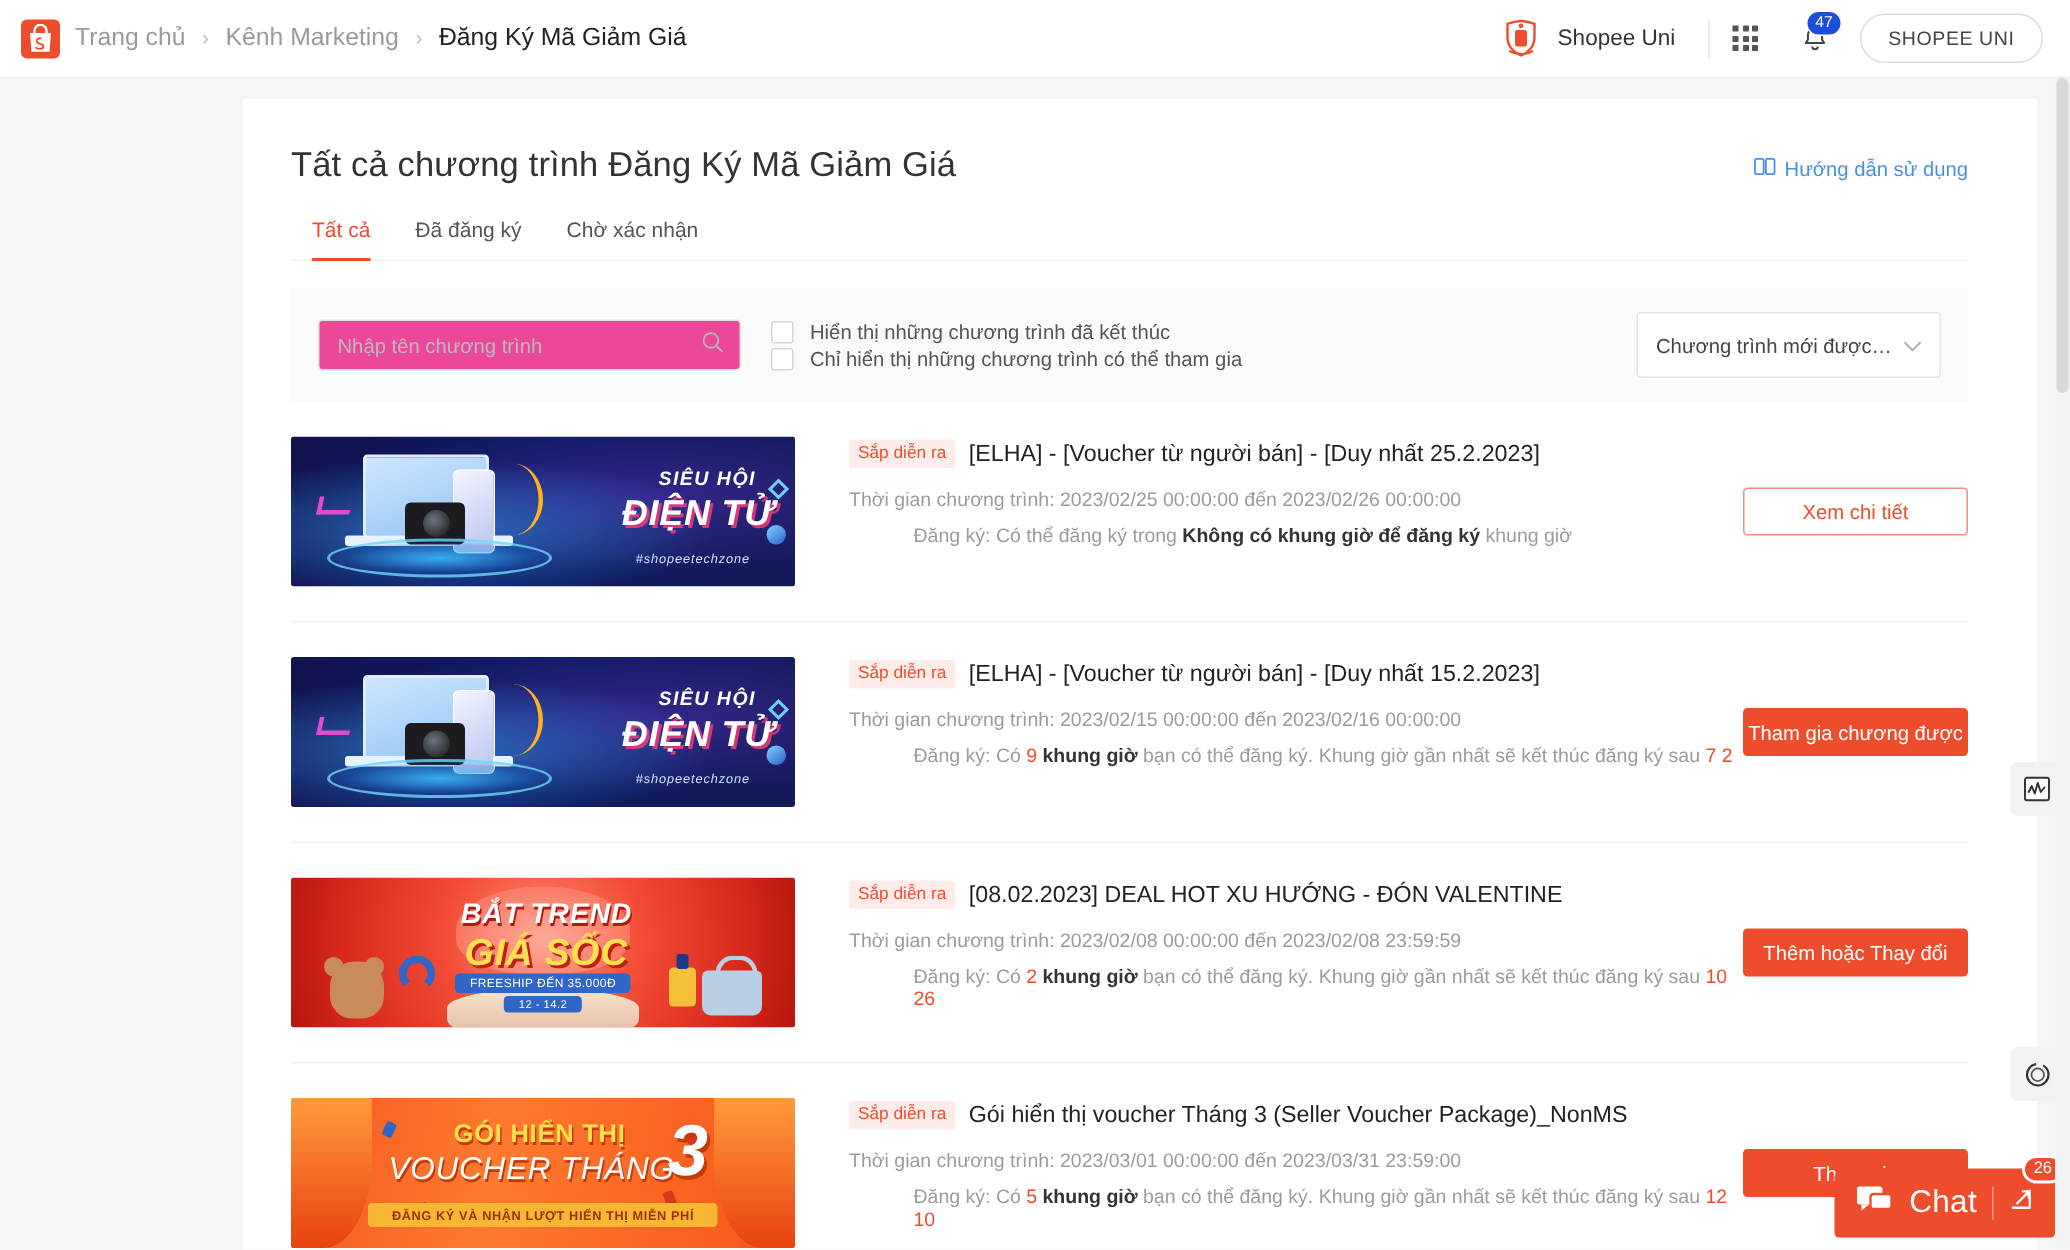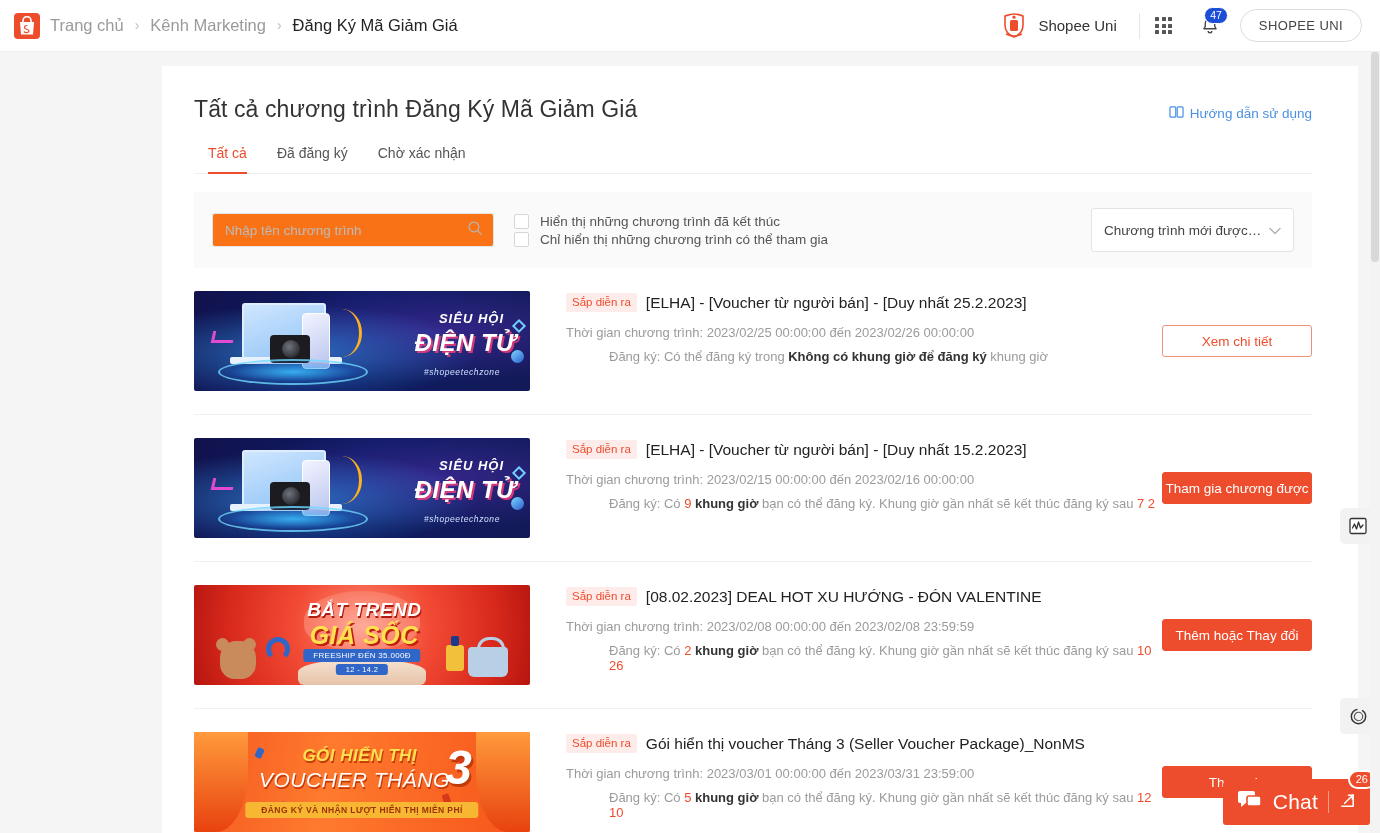--- a/index.html
+++ b/index.html
@@ -59,21 +59,21 @@
   
   .page {
     position: absolute; top: 52px; left: 0; right: 0; bottom: 0;
     background: #f5f5f5; overflow: hidden;
   }
   .card {
     background: #fff; margin: 14px 22px 0 162px;
     min-height: 820px; padding: 30px 46px 0 32px;
     position: relative;
   }
-  .card-head { display: flex; align-items: center; gap: 12px; }
+  .card-head { display: flex; align-items: flex-start; gap: 12px; }
   .page-title { font-size: 23px; color: #333; font-weight: 400; letter-spacing: .1px; }
   .guide-link {
     margin-left: auto; color: #4a90e2; font-size: 13.5px;
     display: flex; align-items: center; gap: 6px; padding-top: 8px;
   }
 
   
   .tabs {
     display: flex; gap: 30px; margin-top: 22px;
     border-bottom: 1px solid #efefef; padding-left: 14px;
@@ -83,21 +83,21 @@
     border-bottom: 2.5px solid transparent; margin-bottom: -1px;
   }
   .tab.active { color: #ee4d2d; border-bottom-color: #ee4d2d; font-weight: 500; }
 
   
   .filters {
     margin-top: 18px; background: #fafafa;
     padding: 16px 18px; display: flex; align-items: center;
   }
   .search-box {
-    width: 282px; height: 34px; background: #f97316;
+    width: 282px; height: 34px; background: #ec4899;
     border: 1px solid #e4e4e4; border-radius: 3px;
     display: flex; align-items: center; padding: 0 10px 0 12px;
   }
   .search-box input {
     border: 0; outline: 0; flex: 1; font-size: 13.5px;
     color: #333; font-family: "Liberation Sans", sans-serif; background: transparent;
   }
   .search-box input::placeholder { color: #bbb; }
   .checks { margin-left: 20px; display: flex; flex-direction: column; gap: 3px; }
   .check-row { display: flex; align-items: center; gap: 11px; }
@@ -317,21 +317,21 @@
     background: linear-gradient(100deg, #f4581f 0%, #ff7a2e 40%, #f6541a 100%);
   }
   .bn-voucher .curtain-l, .bn-voucher .curtain-r {
     position: absolute; top: 0; bottom: 0; width: 54px;
     background: linear-gradient(180deg, #ff9a3c, #e8420f);
   }
   .bn-voucher .curtain-l { left: 0; border-radius: 0 0 60% 0; }
   .bn-voucher .curtain-r { right: 0; border-radius: 0 0 0 60%; }
   .bn-voucher .vv1 {
     position: absolute; left: 50%; top: 14px; transform: translateX(-52%);
-    color: #ffe14f; font-size: 17px; font-weight: bold; font-style: italic;
+    color: #ffe14f; font-size: 17px; font-weight: bold; 
     letter-spacing: .5px; white-space: nowrap; text-shadow: 1px 2px 0 #c13a0a;
   }
   .bn-voucher .vv2 {
     position: absolute; left: 50%; top: 36px; transform: translateX(-54%);
     color: #fff; font-size: 21px; font-weight: normal; font-style: italic;
     letter-spacing: .5px; white-space: nowrap; text-shadow: 1px 2px 0 #c13a0a;
   }
   .bn-voucher .big3 {
     position: absolute; right: 58px; top: 12px; color: #fff;
     font-size: 48px; font-weight: bold; font-style: italic; line-height: 48px;

